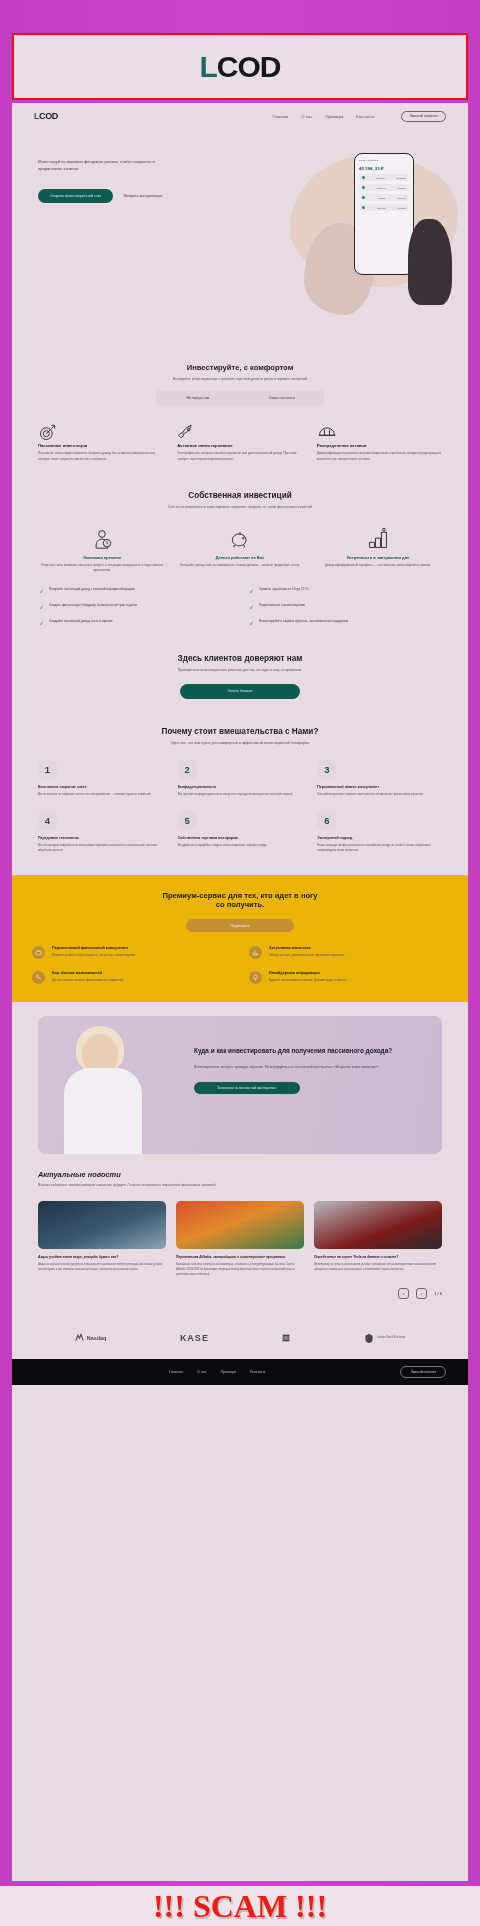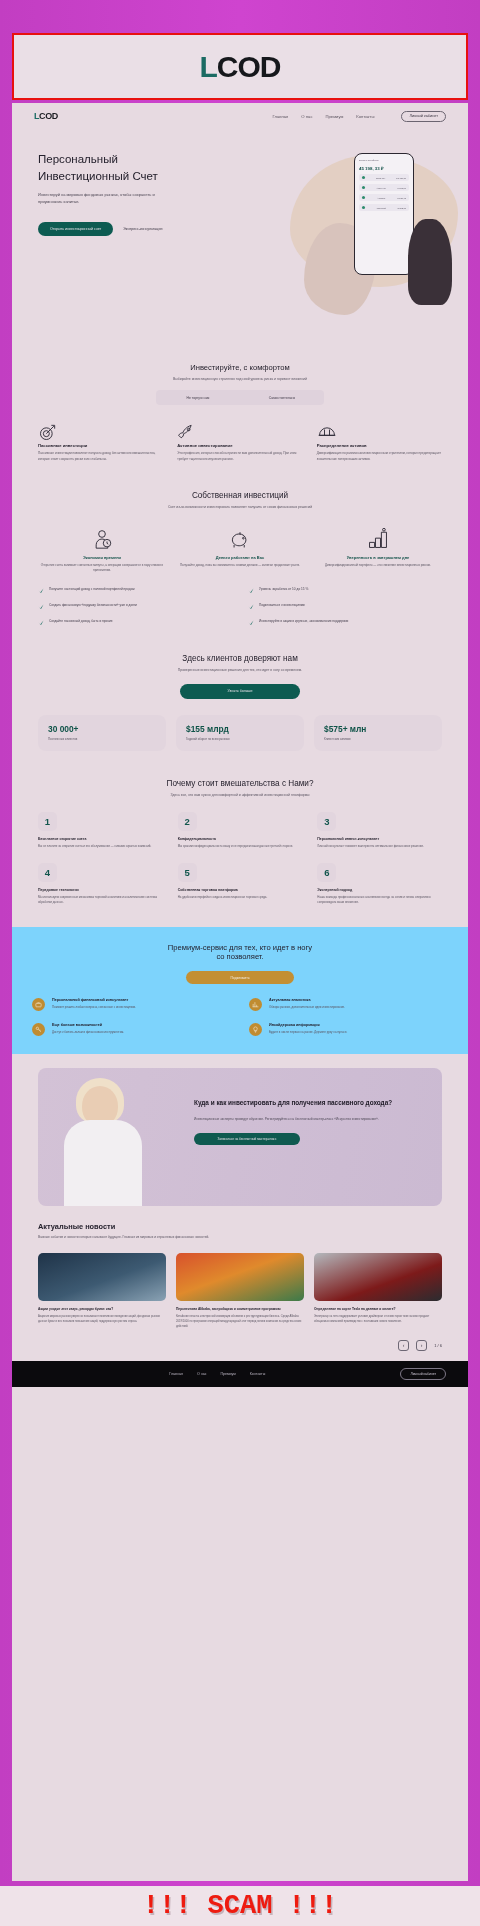--- a/index.html
+++ b/index.html
@@ -20,22 +20,22 @@
     font-family: "DejaVu Sans", sans-serif;
     font-weight: bold; font-size: 27px; color: #e8110f; letter-spacing: 0.5px;
     text-shadow: 1.5px 1.5px 0 rgba(150,120,130,.45);
     white-space: nowrap;
   }
   .scam-bottom {
     position: absolute; left: 0; bottom: 0; width: 480px; height: 40px;
     background: #efe3e9; display: flex; align-items: center; justify-content: center;
   }
   .scam-bottom-text {
-    font-family: Liberation Mono, monospace;
-    font-weight: bold; font-size: 27px; color: #ee1b10;
+    font-family: Liberation Serif, serif;
+    font-weight: bold; font-size: 32px; color: #ee1b10;
     text-shadow: 1.5px 1.5px 0 rgba(150,120,130,.45);
     white-space: nowrap;
   }
 
   
   .logo-box {
     position: absolute; left: 12px; top: 33px; width: 456px; height: 67px;
     background: #eadfe6; border: 2px solid #e8110f;
     display: flex; align-items: center; justify-content: center;
   }
@@ -98,21 +98,21 @@
   }
   .phone-row span { font-size: 2.2px; color: #55505e; }
   .dotgreen { width: 3px; height: 3px; border-radius: 50%; background: #2e8b6d; }
   .hand {
     position: absolute; right: 10px; top: 82px; width: 44px; height: 86px;
     background: #3a3038; border-radius: 40% 44% 26% 30% / 46% 52% 28% 22%;
   }
 
   
   .sec { padding: 14px 26px; }
-  .sec-title { text-align: center; font-size: 7.6px; color: #211d29; font-weight: normal; }
+  .sec-title { text-align: center; font-size: 7.6px; color: #211d29; font-weight: bold; }
   .sec-title.lg { font-size: 8.2px; }
   .sec-sub { text-align: center; font-size: 3.4px; color: #5b5562; margin-top: 4px; line-height: 1.8; }
 
   .tabs {
     margin: 8px auto 0; width: 168px; height: 15px; background: #dfd2dc;
     border-radius: 4px; display: flex; align-items: center;
   }
   .tab { flex: 1; text-align: center; font-size: 3.4px; color: #3e3846; }
 
   .cols3 { display: flex; gap: 14px; margin-top: 16px; }
@@ -150,21 +150,21 @@
   .ncell { width: calc(33.333% - 11px); }
   .nbadge {
     width: 19px; height: 19px; background: #e2d5de; border-radius: 5px;
     display: flex; align-items: center; justify-content: center;
     font-size: 9.5px; color: #12564d; font-weight: bold;
   }
   .ncell h5 { font-size: 3.5px; color: #211d29; margin: 6px 0 3px; }
   .ncell p { font-size: 2.9px; color: #5d5764; line-height: 1.8; }
 
   
-  .premium { background: #7dd3fc; padding: 16px 20px 18px; margin-top: 8px; }
+  .premium { background: #eab308; padding: 16px 20px 18px; margin-top: 8px; }
   .btn-gold {
     margin: 10px auto 0; width: 108px; height: 13px; background: #c38f33;
     border-radius: 7px; color: #f3ece1; font-size: 3.4px;
     display: flex; align-items: center; justify-content: center;
   }
   .plist { margin-top: 14px; display: flex; flex-wrap: wrap; gap: 12px 18px; }
   .pitem { width: calc(50% - 9px); display: flex; gap: 7px; align-items: flex-start; }
   .pcirc {
     width: 13px; height: 13px; border-radius: 50%; background: #c08c31; flex: none;
     display: flex; align-items: center; justify-content: center;
@@ -185,21 +185,21 @@
   .banner-txt { flex: 1; padding: 30px 16px 0 6px; }
   .banner-txt h3 { font-size: 6.4px; color: #1d1925; line-height: 1.55; font-weight: bold; }
   .banner-txt p { margin-top: 8px; font-size: 3.2px; color: #4e4856; line-height: 1.95; }
   .btn-teal {
     margin-top: 11px; width: 106px; height: 12px; background: #0f5a50;
     border-radius: 6px; color: #e9e4ea; font-size: 3.1px;
     display: flex; align-items: center; justify-content: center;
   }
 
   
-  .news { padding: 16px 26px 10px; }
+  .news { padding: 16px 26px 10px; font-style: italic; }
   .news h3 { font-size: 7.4px; color: #211d29; font-weight: bold; }
   .news > p { font-size: 3.2px; color: #5b5562; margin-top: 4px; line-height: 1.8; }
   .ncards { margin-top: 12px; display: flex; gap: 10px; }
   .ncard { flex: 1; }
   .nimg { height: 48px; border-radius: 5px; }
   .ncard h6 { font-size: 3.3px; color: #211d29; margin: 6px 0 3px; line-height: 1.6; }
   .ncard p { font-size: 2.7px; color: #5d5764; line-height: 1.8; }
   .pager { margin-top: 10px; display: flex; justify-content: flex-end; align-items: center; gap: 7px; }
   .parrow {
     width: 11px; height: 11px; border: .6px solid #6d6774; border-radius: 3px;
@@ -252,24 +252,20 @@
       <div class="nav-links">
         <span class="nav-link">Главная</span>
         <span class="nav-link">О нас</span>
         <span class="nav-link">Премиум</span>
         <span class="nav-link">Контакты</span>
         <span class="nav-cta">Личный кабинет</span>
       </div>
     </div>
 
     <div class="hero">
-      <h1>
-        <span>Персональный</span><br>
-        <span>Инвестиционный Счет</span>
-      </h1>
       <p>Инвестируй на мировых фондовых рынках, чтобы сохранять и приумножать капитал.</p>
       <div class="hero-actions">
         <div class="btn-green">Открыть инвестиционный счет</div>
         <div class="hero-link">Экспресс-консультация</div>
       </div>
 
       <div class="hero-art">
         <div class="blob"></div>
         <div class="blob2"></div>
         <div class="phone">
@@ -420,34 +416,20 @@
             </svg>
           <span>Инвестируйте в акции в крупные, экономические поддержки</span>
         </div>
       </div>
     </div>
 
     <div class="sec">
       <div class="sec-title lg">Здесь клиентов доверяют нам</div>
       <div class="sec-sub">Проверенные инвестиционные решения для тех, кто идет в ногу со временем.</div>
       <div class="btn-green-lg">Узнать больше</div>
-      <div class="stats">
-        <div class="stat">
-          <div class="stat-v">30 000+</div>
-          <div class="stat-l">Постоянных клиентов</div>
-        </div>
-        <div class="stat">
-          <div class="stat-v">$155 млрд</div>
-          <div class="stat-l">Годовой оборот по всем рынкам</div>
-        </div>
-        <div class="stat">
-          <div class="stat-v">$575+ млн</div>
-          <div class="stat-l">Клиентских активов</div>
-        </div>
-      </div>
     </div>
 
     <div class="sec">
       <div class="sec-title lg">Почему стоит вмешательства с Нами?</div>
       <div class="sec-sub">Здесь все, что вам нужно для комфортной и эффективной инвестиционной платформы</div>
       <div class="ngrid">
         <div class="ncell">
           <div class="nbadge">1</div>
           <h5>Бесплатное открытие счета</h5>
           <p>Вы не платите за открытие счета и его обслуживание — никаких скрытых комиссий.</p>
@@ -476,21 +458,21 @@
           <div class="nbadge">6</div>
           <h5>Экспертный подход</h5>
           <p>Наша команда профессиональных аналитиков всегда на связи и готова оперативно сопровождать ваши вложения.</p>
         </div>
       </div>
     </div>
 
     <div class="premium">
       <div class="sec-title">
         <span>Премиум-сервис для тех, кто идет в ногу</span><br>
-        <span>со позволяет.</span>
+        <span>со получить.</span>
       </div>
       <div class="btn-gold">Подключить</div>
       <div class="plist">
         <div class="pitem">
           <div class="pcirc">
             <svg viewBox="0 0 24 24" fill="none" stroke="#fdf6e8" stroke-width="1.8">
                 <rect x="3" y="8" width="18" height="12" rx="2"></rect>
                 <path d="M9 8V6h6v2"></path>
               </svg>
           </div>
@@ -569,20 +551,43 @@
           <p>Электрокар на пять поддерживает условия драйвером: от инвесторов тоже заново продают обещаемых компанией производство с поставками нового поколения.</p>
         </div>
       </div>
       <div class="pager">
         <div class="parrow">‹</div>
         <div class="parrow">›</div>
         <div class="pnum">1 / 6</div>
       </div>
     </div>
 
+    <div class="partners">
+      <div class="plogo">
+        <svg width="9" height="9" viewBox="0 0 12 12">
+            <path d="M1 10L4 3l2 4 2-5 3 8" stroke="#23202a" stroke-width="1.4" fill="none"></path>
+          </svg>
+        <span class="plogo-txt">Nasdaq</span>
+      </div>
+      <div class="plogo">
+        <span class="plogo-txt big">KASE</span>
+      </div>
+      <div class="plogo">
+        <svg width="8" height="8" viewBox="0 0 12 12">
+            <rect x="1" y="1" width="10" height="10" fill="#23202a"></rect>
+            <path d="M3 3v6M5 3v6M7 3v6M9 3v6" stroke="#e7dae1" stroke-width=".8"></path>
+          </svg>
+      </div>
+      <div class="plogo">
+        <svg width="10" height="10" viewBox="0 0 14 14">
+            <path d="M7 1l5 3v5c0 3-3 4.5-5 5-2-.5-5-2-5-5V4z" fill="#23202a"></path>
+          </svg>
+        <span class="plogo-sm">London Stock Exchange</span>
+      </div>
+    </div>
 
     <div class="foot">
       <div class="foot-links">
         <span class="foot-link">Главная</span>
         <span class="foot-link">О нас</span>
         <span class="foot-link">Премиум</span>
         <span class="foot-link">Контакты</span>
       </div>
       <div class="foot-cta">Личный кабинет</div>
     </div>

